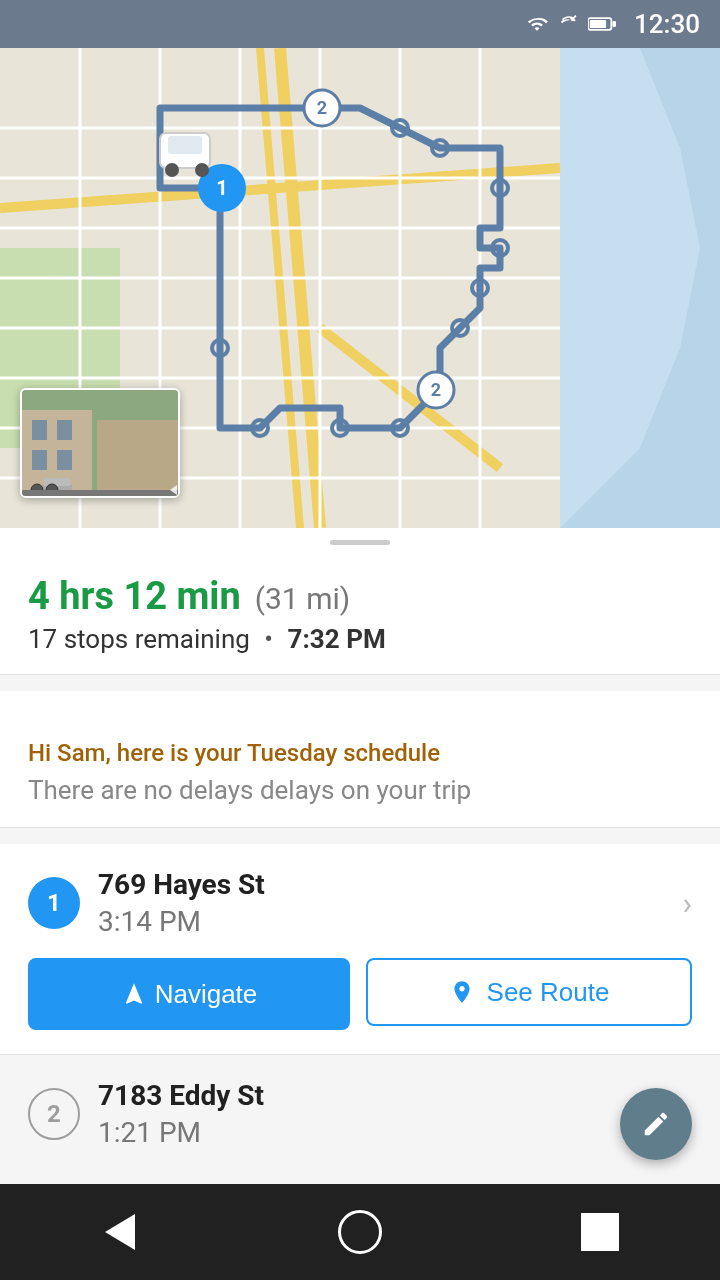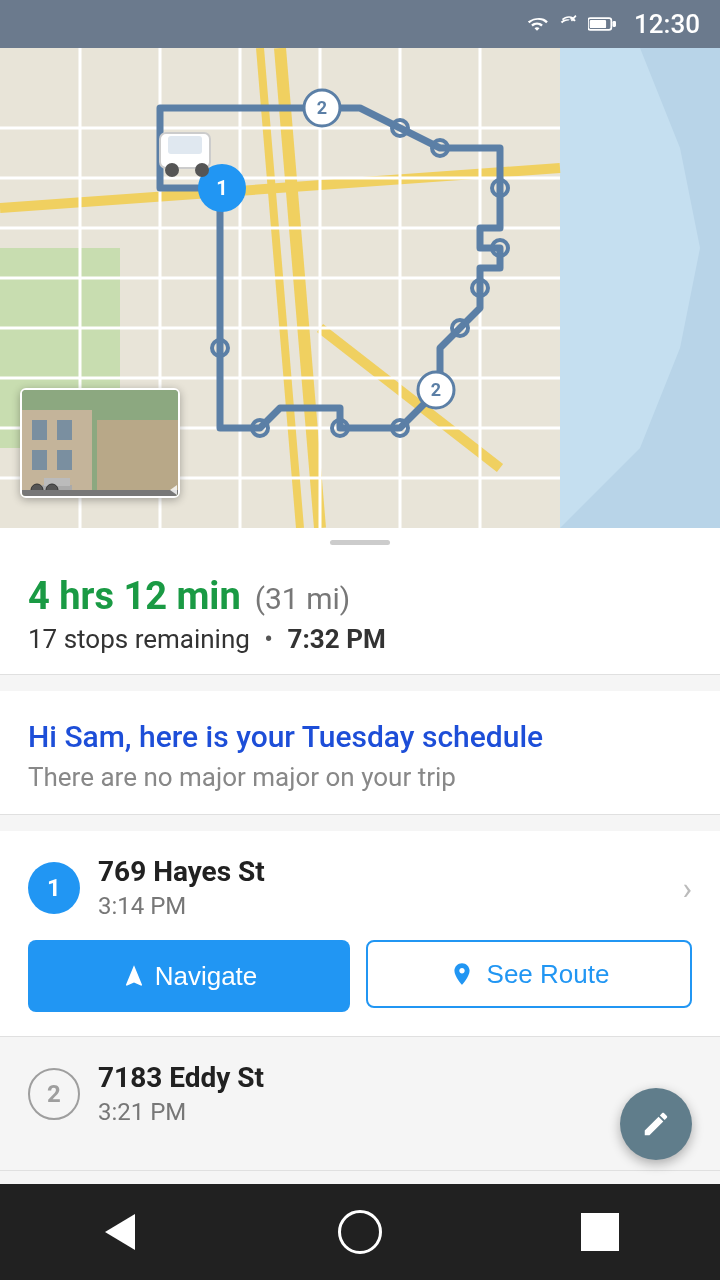--- a/index.html
+++ b/index.html
@@ -137,24 +137,25 @@
     }
 
     
     .greeting-section {
       background: #fff;
       padding: 28px 28px 22px;
       margin-top: 16px;
       border-bottom: 1px solid #e0e0e0;
     }
     .greeting-title {
-      font-size: 30px;
+      font-size: 24px;
       font-weight: 500;
-      color: #1d4ed8;
+      color: #a16207;
       margin-bottom: 8px;
+      margin-top: 20px;
     }
     .greeting-sub {
       font-size: 26px;
       color: #888;
     }
 
     
     .stop-item {
       background: #fff;
       padding: 24px 28px;
@@ -190,21 +191,21 @@
       border: 2px solid #9e9e9e;
       color: #9e9e9e;
     }
     .stop-info {}
     .stop-address {
       font-size: 28px;
       font-weight: 700;
       color: #212121;
     }
     .stop-time {
-      font-size: 24px;
+      font-size: 28px;
       color: #777;
       margin-top: 4px;
     }
     .chevron-right {
       font-size: 32px;
       color: #bbb;
     }
 
     
     .action-buttons {
@@ -432,21 +433,21 @@
   </div>
   <div class="stops-row">
     <span>17 stops remaining</span>
     <span class="stops-dot">•</span>
     <span class="eta-bold">7:32 PM</span>
   </div>
 </div>
 
 <div class="greeting-section">
   <div class="greeting-title">Hi Sam, here is your Tuesday schedule</div>
-  <div class="greeting-sub">There are no major major on your trip</div>
+  <div class="greeting-sub">There are no delays delays on your trip</div>
 </div>
 
 <div class="stop-item">
   <div class="stop-header">
     <div class="stop-left">
       <div class="stop-badge stop-badge-blue">
         <span>1</span>
       </div>
       <div class="stop-info">
         <div class="stop-address">769 Hayes St</div>
@@ -472,21 +473,21 @@
 </div>
 
 <div class="stop-item-2">
   <div class="stop-header">
     <div class="stop-left">
       <div class="stop-badge stop-badge-outline">
         <span>2</span>
       </div>
       <div class="stop-info">
         <div class="stop-address">7183 Eddy St</div>
-        <div class="stop-time">3:21 PM</div>
+        <div class="stop-time">1:21 PM</div>
       </div>
     </div>
   </div>
 </div>
 
 <div class="stop-partial">
   <span>7180 Eddy St</span>
 </div>
 
 <div class="fab">

